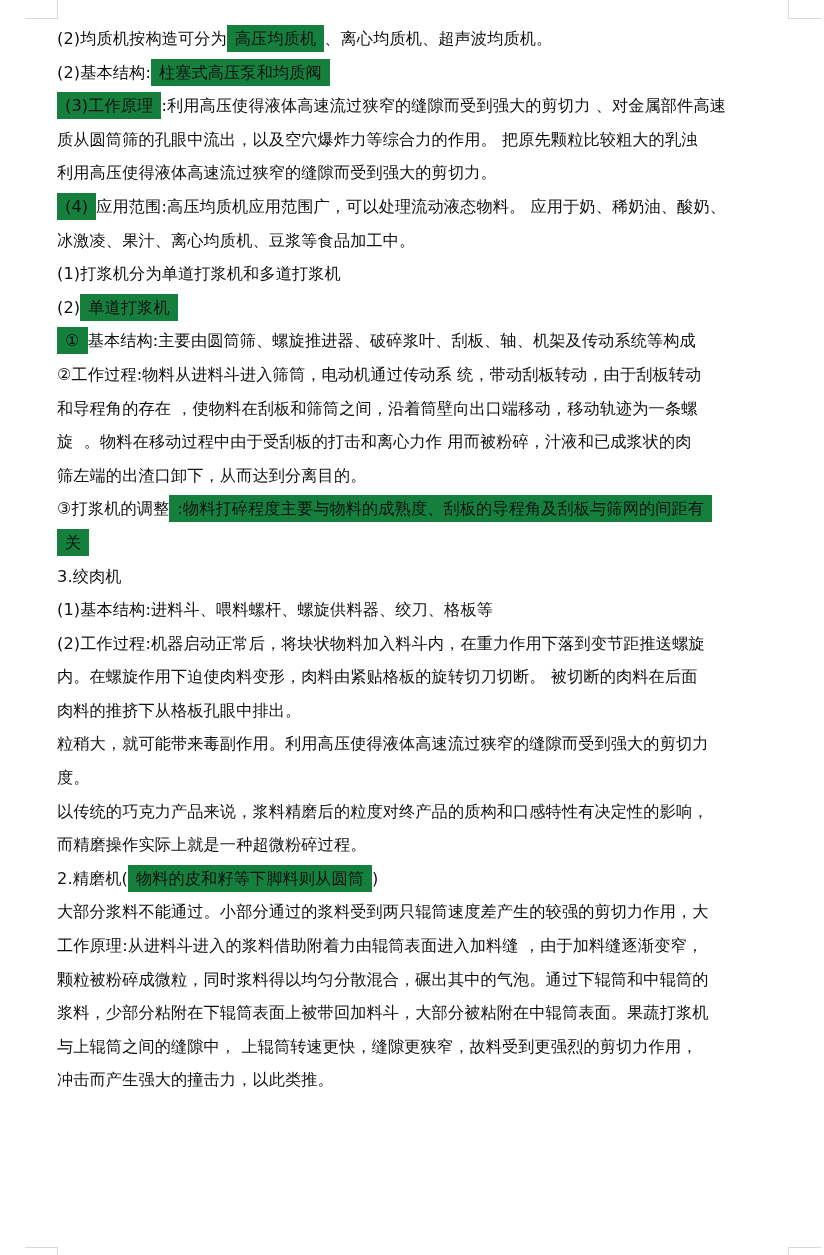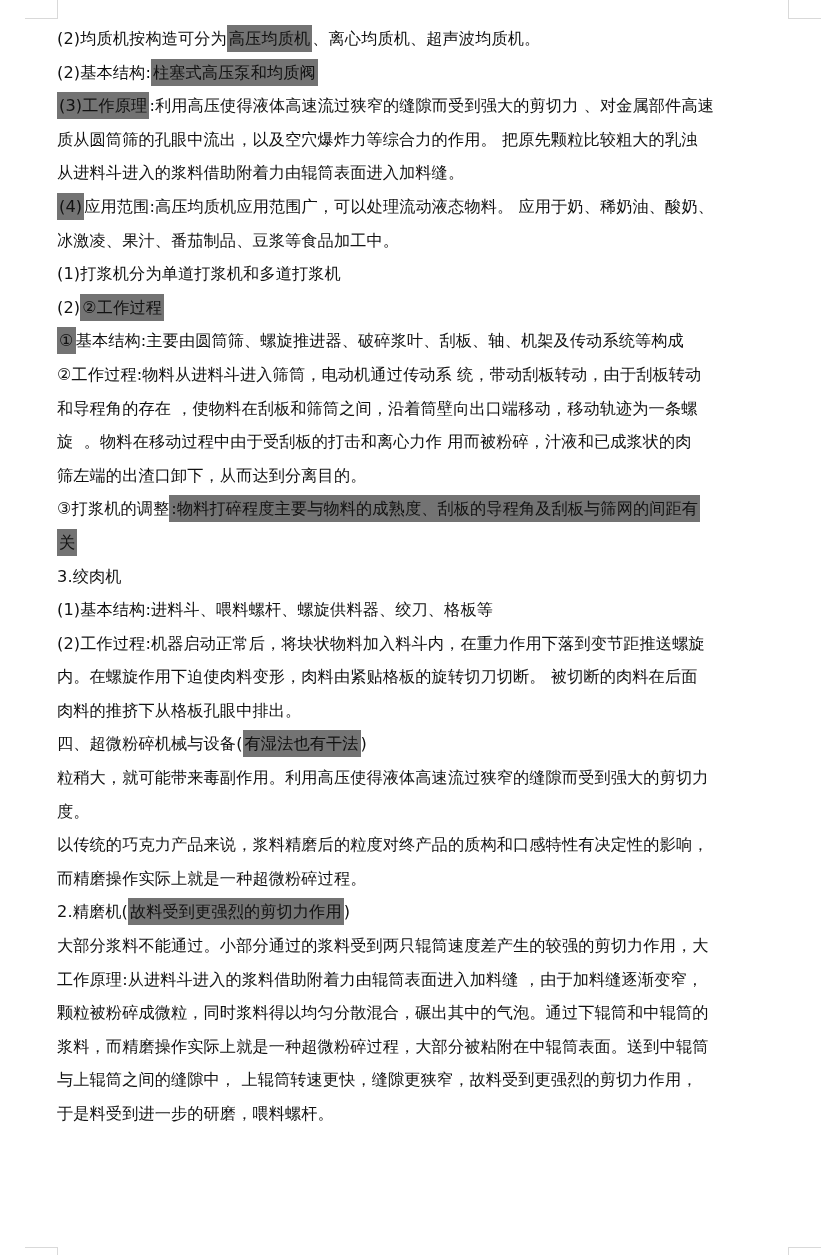--- a/index.html
+++ b/index.html
@@ -5,57 +5,56 @@
   html, body { margin: 0; padding: 0; background: #ffffff; }
   body { width: 824px; height: 1255px; position: relative; overflow: hidden;
          font-family: "DejaVu Sans", "Liberation Sans", sans-serif; color: #111; }
   .crop { position: absolute; width: 32px; height: 18px; border-color: #d9d9d9; border-style: solid; border-width: 0; }
   .crop.tl { left: 25px; top: 0; border-right-width: 1px; border-bottom-width: 1px; }
   .crop.tr { left: 788px; top: 0; border-left-width: 1px; border-bottom-width: 1px; }
   .crop.bl { left: 25px; top: 1247px; border-right-width: 1px; border-top-width: 1px; }
   .crop.br { left: 788px; top: 1247px; border-left-width: 1px; border-top-width: 1px; }
   .doc { position: absolute; left: 57px; top: 22px; width: 740px; }
   .line { font-size: 16.2px; line-height: 33.6px; white-space: pre; letter-spacing: 0.1px; height: 33.6px; }
-  .hl { background: #737373; padding: 4px 2px; }
+  .hl { background: #15803d; padding: 4px 8px; }
 </style>
 </head>
 <body>
 
 <div class="crop tl"></div>
 <div class="crop tr"></div>
 <div class="crop bl"></div>
 <div class="crop br"></div>
 
 <div class="doc" id="doc">
     <div class="line"><span>(2)均质机按构造可分为</span><span class="hl">高压均质机</span><span>、离心均质机、超声波均质机。</span></div>
     <div class="line"><span>(2)基本结构:</span><span class="hl">柱塞式高压泵和均质阀</span></div>
     <div class="line"><span class="hl">(3)工作原理</span><span>:利用高压使得液体高速流过狭窄的缝隙而受到强大的剪切力 、对金属部件高速</span></div>
     <div class="line"><span>质从圆筒筛的孔眼中流出，以及空穴爆炸力等综合力的作用。 把原先颗粒比较粗大的乳浊</span></div>
-    <div class="line"><span>从进料斗进入的浆料借助附着力由辊筒表面进入加料缝。</span></div>
+    <div class="line"><span>利用高压使得液体高速流过狭窄的缝隙而受到强大的剪切力。</span></div>
     <div class="line"><span class="hl">(4)</span><span>应用范围:高压均质机应用范围广，可以处理流动液态物料。 应用于奶、稀奶油、酸奶、</span></div>
-    <div class="line"><span>冰激凌、果汁、番茄制品、豆浆等食品加工中。</span></div>
+    <div class="line"><span>冰激凌、果汁、离心均质机、豆浆等食品加工中。</span></div>
     <div class="line"><span>(1)打浆机分为单道打浆机和多道打浆机</span></div>
-    <div class="line"><span>(2)</span><span class="hl">②工作过程</span></div>
+    <div class="line"><span>(2)</span><span class="hl">单道打浆机</span></div>
     <div class="line"><span class="hl">①</span><span>基本结构:主要由圆筒筛、螺旋推进器、破碎浆叶、刮板、轴、机架及传动系统等构成</span></div>
     <div class="line"><span>②工作过程:物料从进料斗进入筛筒，电动机通过传动系 统，带动刮板转动，由于刮板转动</span></div>
     <div class="line"><span>和导程角的存在 ，使物料在刮板和筛筒之间，沿着筒壁向出口端移动，移动轨迹为一条螺</span></div>
     <div class="line"><span>旋  。物料在移动过程中由于受刮板的打击和离心力作 用而被粉碎，汁液和已成浆状的肉</span></div>
     <div class="line"><span>筛左端的出渣口卸下，从而达到分离目的。</span></div>
     <div class="line"><span>③打浆机的调整</span><span class="hl">:物料打碎程度主要与物料的成熟度、刮板的导程角及刮板与筛网的间距有</span></div>
     <div class="line"><span class="hl">关</span></div>
     <div class="line"><span>3.绞肉机</span></div>
     <div class="line"><span>(1)基本结构:进料斗、喂料螺杆、螺旋供料器、绞刀、格板等</span></div>
     <div class="line"><span>(2)工作过程:机器启动正常后，将块状物料加入料斗内，在重力作用下落到变节距推送螺旋</span></div>
     <div class="line"><span>内。在螺旋作用下迫使肉料变形，肉料由紧贴格板的旋转切刀切断。 被切断的肉料在后面</span></div>
     <div class="line"><span>肉料的推挤下从格板孔眼中排出。</span></div>
-    <div class="line"><span>四、超微粉碎机械与设备(</span><span class="hl">有湿法也有干法</span><span>)</span></div>
     <div class="line"><span>粒稍大，就可能带来毒副作用。利用高压使得液体高速流过狭窄的缝隙而受到强大的剪切力</span></div>
     <div class="line"><span>度。</span></div>
     <div class="line"><span>以传统的巧克力产品来说，浆料精磨后的粒度对终产品的质构和口感特性有决定性的影响，</span></div>
     <div class="line"><span>而精磨操作实际上就是一种超微粉碎过程。</span></div>
-    <div class="line"><span>2.精磨机(</span><span class="hl">故料受到更强烈的剪切力作用</span><span>)</span></div>
+    <div class="line"><span>2.精磨机(</span><span class="hl">物料的皮和籽等下脚料则从圆筒</span><span>)</span></div>
     <div class="line"><span>大部分浆料不能通过。小部分通过的浆料受到两只辊筒速度差产生的较强的剪切力作用，大</span></div>
     <div class="line"><span>工作原理:从进料斗进入的浆料借助附着力由辊筒表面进入加料缝 ，由于加料缝逐渐变窄，</span></div>
     <div class="line"><span>颗粒被粉碎成微粒，同时浆料得以均匀分散混合，碾出其中的气泡。通过下辊筒和中辊筒的</span></div>
-    <div class="line"><span>浆料，而精磨操作实际上就是一种超微粉碎过程，大部分被粘附在中辊筒表面。送到中辊筒</span></div>
+    <div class="line"><span>浆料，少部分粘附在下辊筒表面上被带回加料斗，大部分被粘附在中辊筒表面。果蔬打浆机</span></div>
     <div class="line"><span>与上辊筒之间的缝隙中， 上辊筒转速更快，缝隙更狭窄，故料受到更强烈的剪切力作用，</span></div>
-    <div class="line"><span>于是料受到进一步的研磨，喂料螺杆。</span></div>
+    <div class="line"><span>冲击而产生强大的撞击力，以此类推。</span></div>
   </div>
 
 </body></html>

